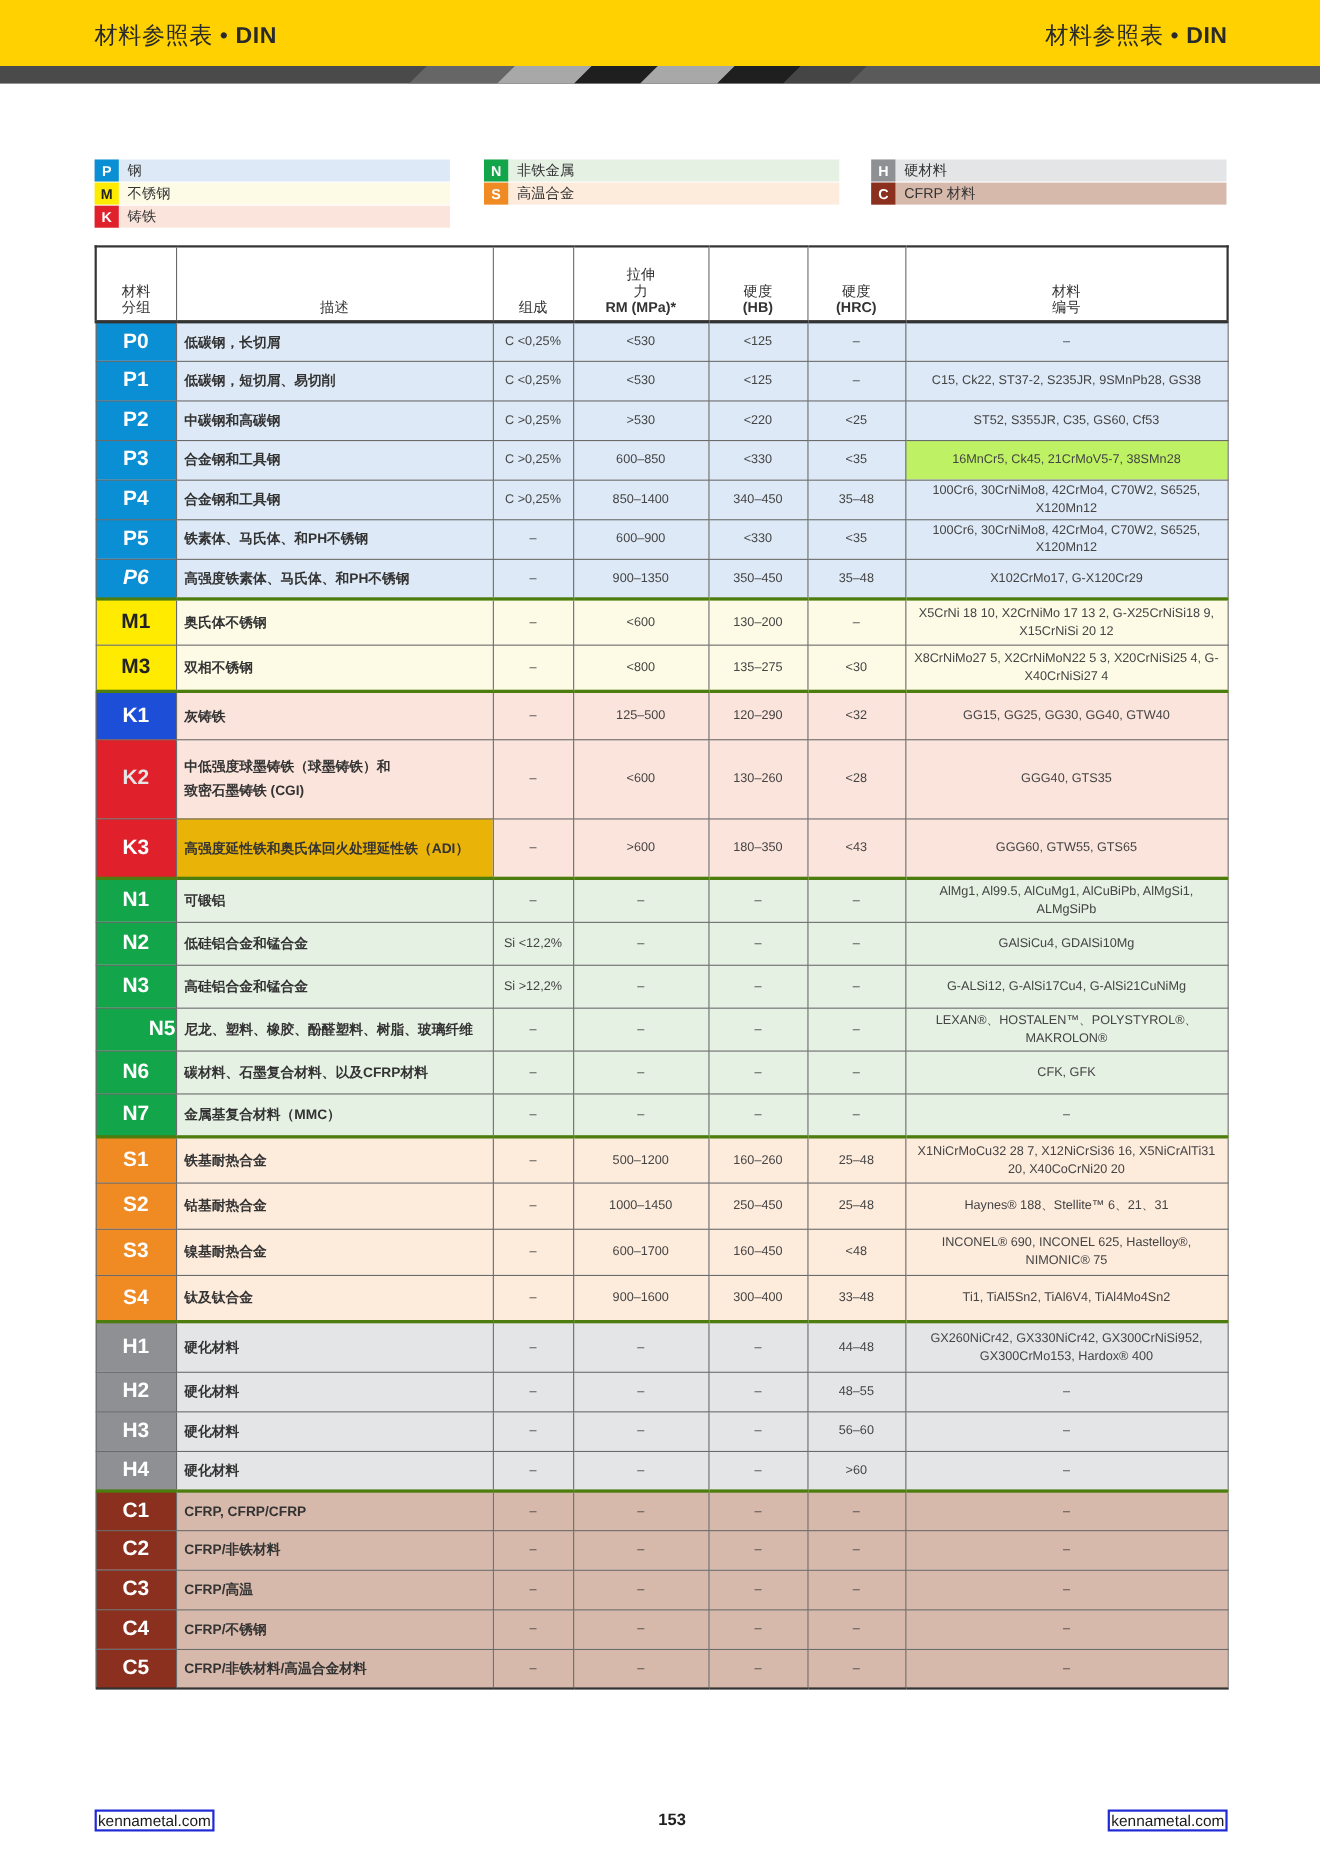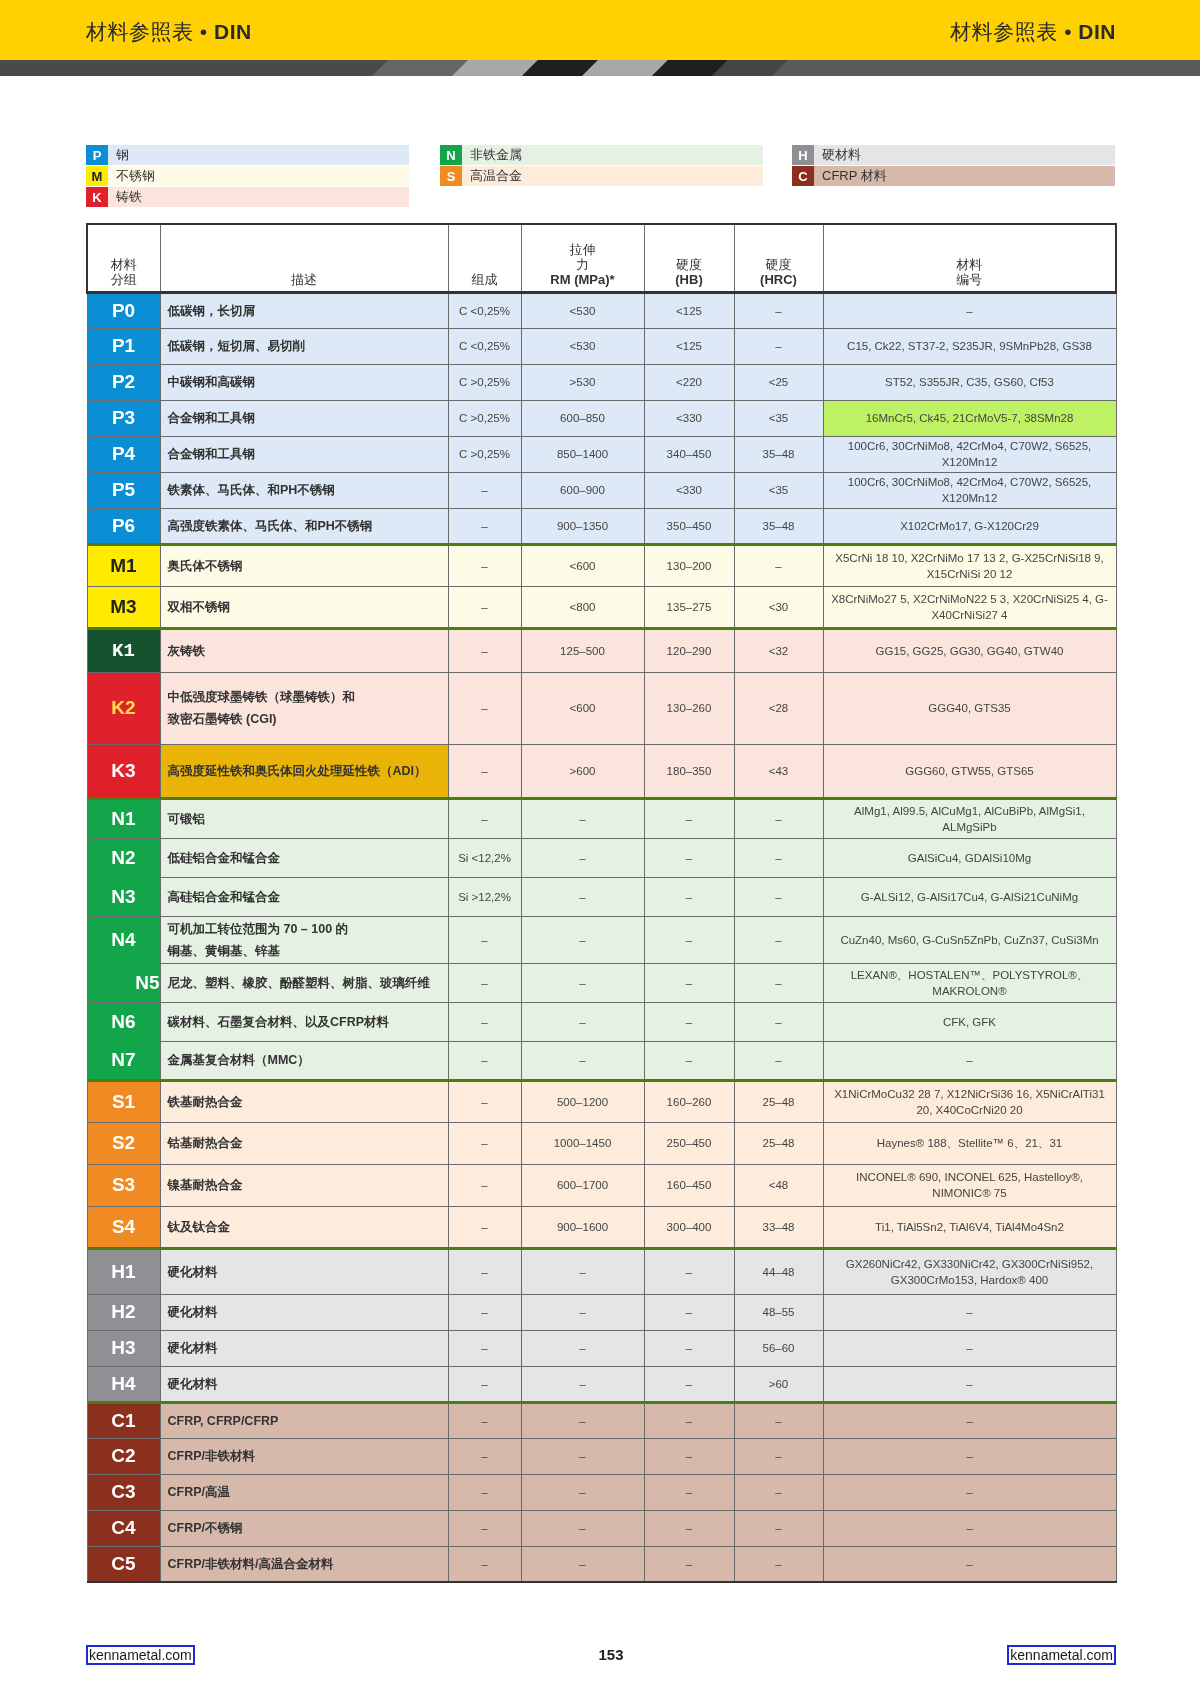--- a/index.html
+++ b/index.html
@@ -191,21 +191,21 @@
       <tr style="height: 36px;">
         <td class="grp" style="background: rgb(10, 143, 212); color: rgb(255, 255, 255);">P5</td>
         <td class="desc" style="background: rgb(221, 233, 246); white-space: pre-line; line-height: 22px;">铁素体、马氏体、和PH不锈钢</td>
         <td class="c" style="background: rgb(221, 233, 246);">–</td>
         <td class="c" style="background: rgb(221, 233, 246);">600–900</td>
         <td class="c" style="background: rgb(221, 233, 246);">&lt;330</td>
         <td class="c" style="background: rgb(221, 233, 246);">&lt;35</td>
         <td class="num last" style="background: rgb(221, 233, 246);">100Cr6, 30CrNiMo8, 42CrMo4, C70W2, S6525, X120Mn12</td>
       </tr>
       <tr style="height: 36px;">
-        <td class="grp" style="background: rgb(10, 143, 212); color: rgb(255, 255, 255);">P6</td>
+        <td class="grp" style="background: rgb(10, 143, 212); color: rgb(255, 255, 255); font-style: italic;">P6</td>
         <td class="desc" style="background: rgb(221, 233, 246); white-space: pre-line; line-height: 22px;">高强度铁素体、马氏体、和PH不锈钢</td>
         <td class="c" style="background: rgb(221, 233, 246);">–</td>
         <td class="c" style="background: rgb(221, 233, 246);">900–1350</td>
         <td class="c" style="background: rgb(221, 233, 246);">350–450</td>
         <td class="c" style="background: rgb(221, 233, 246);">35–48</td>
         <td class="num last" style="background: rgb(221, 233, 246);">X102CrMo17, G-X120Cr29</td>
       </tr>
       <tr class="gstart" style="height: 42px;">
         <td class="grp" style="background: rgb(255, 235, 0); color: rgb(34, 34, 34);">M1</td>
         <td class="desc" style="background: rgb(253, 251, 230); white-space: pre-line; line-height: 22px;">奥氏体不锈钢</td>
@@ -218,30 +218,30 @@
       <tr style="height: 42px;">
         <td class="grp" style="background: rgb(255, 235, 0); color: rgb(34, 34, 34);">M3</td>
         <td class="desc" style="background: rgb(253, 251, 230); white-space: pre-line; line-height: 22px;">双相不锈钢</td>
         <td class="c" style="background: rgb(253, 251, 230);">–</td>
         <td class="c" style="background: rgb(253, 251, 230);">&lt;800</td>
         <td class="c" style="background: rgb(253, 251, 230);">135–275</td>
         <td class="c" style="background: rgb(253, 251, 230);">&lt;30</td>
         <td class="num last" style="background: rgb(253, 251, 230);">X8CrNiMo27 5, X2CrNiMoN22 5 3, X20CrNiSi25 4, G-X40CrNiSi27 4</td>
       </tr>
       <tr class="gstart" style="height: 44px;">
-        <td class="grp" style="background: #14532d; color: rgb(255, 255, 255); font-family: Liberation Mono, monospace;">K1</td>
+        <td class="grp" style="background: #1d4ed8; color: rgb(255, 255, 255);">K1</td>
         <td class="desc" style="background: rgb(251, 228, 220); white-space: pre-line; line-height: 22px;">灰铸铁</td>
         <td class="c" style="background: rgb(251, 228, 220);">–</td>
         <td class="c" style="background: rgb(251, 228, 220);">125–500</td>
         <td class="c" style="background: rgb(251, 228, 220);">120–290</td>
         <td class="c" style="background: rgb(251, 228, 220);">&lt;32</td>
         <td class="num last" style="background: rgb(251, 228, 220);">GG15, GG25, GG30, GG40, GTW40</td>
       </tr>
       <tr style="height: 72px;">
-        <td class="grp" style="background: rgb(224, 32, 43); color: #fde047;">K2</td>
+        <td class="grp" style="background: rgb(224, 32, 43); color: #e5e5e5;">K2</td>
         <td class="desc" style="background: rgb(251, 228, 220); white-space: pre-line; line-height: 22px;">中低强度球墨铸铁（球墨铸铁）和
 致密石墨铸铁 (CGI)</td>
         <td class="c" style="background: rgb(251, 228, 220);">–</td>
         <td class="c" style="background: rgb(251, 228, 220);">&lt;600</td>
         <td class="c" style="background: rgb(251, 228, 220);">130–260</td>
         <td class="c" style="background: rgb(251, 228, 220);">&lt;28</td>
         <td class="num last" style="background: rgb(251, 228, 220);">GGG40, GTS35</td>
       </tr>
       <tr style="height: 54px;">
         <td class="grp" style="background: rgb(224, 32, 43); color: rgb(255, 255, 255);">K3</td>
@@ -272,30 +272,20 @@
       </tr>
       <tr style="height: 39px;">
         <td class="grp" style="background: rgb(19, 165, 74); color: rgb(255, 255, 255);">N3</td>
         <td class="desc" style="background: rgb(229, 241, 227); white-space: pre-line; line-height: 22px;">高硅铝合金和锰合金</td>
         <td class="c" style="background: rgb(229, 241, 227);">Si &gt;12,2%</td>
         <td class="c" style="background: rgb(229, 241, 227);">–</td>
         <td class="c" style="background: rgb(229, 241, 227);">–</td>
         <td class="c" style="background: rgb(229, 241, 227);">–</td>
         <td class="num last" style="background: rgb(229, 241, 227);">G-ALSi12, G-AlSi17Cu4, G-AlSi21CuNiMg</td>
       </tr>
-      <tr style="height: 42px;">
-        <td class="grp" style="background: rgb(19, 165, 74); color: rgb(255, 255, 255);">N4</td>
-        <td class="desc" style="background: rgb(229, 241, 227); white-space: pre-line; line-height: 22px;">可机加工转位范围为 70 – 100 的
-铜基、黄铜基、锌基</td>
-        <td class="c" style="background: rgb(229, 241, 227);">–</td>
-        <td class="c" style="background: rgb(229, 241, 227);">–</td>
-        <td class="c" style="background: rgb(229, 241, 227);">–</td>
-        <td class="c" style="background: rgb(229, 241, 227);">–</td>
-        <td class="num last" style="background: rgb(229, 241, 227);">CuZn40, Ms60, G-CuSn5ZnPb, CuZn37, CuSi3Mn</td>
-      </tr>
       <tr style="height: 39px;">
         <td class="grp" style="background: rgb(19, 165, 74); color: rgb(255, 255, 255); text-align: right;">N5</td>
         <td class="desc" style="background: rgb(229, 241, 227); white-space: pre-line; line-height: 22px;">尼龙、塑料、橡胶、酚醛塑料、树脂、玻璃纤维</td>
         <td class="c" style="background: rgb(229, 241, 227);">–</td>
         <td class="c" style="background: rgb(229, 241, 227);">–</td>
         <td class="c" style="background: rgb(229, 241, 227);">–</td>
         <td class="c" style="background: rgb(229, 241, 227);">–</td>
         <td class="num last" style="background: rgb(229, 241, 227);">LEXAN®、HOSTALEN™、POLYSTYROL®、MAKROLON®</td>
       </tr>
       <tr style="height: 39px;">

